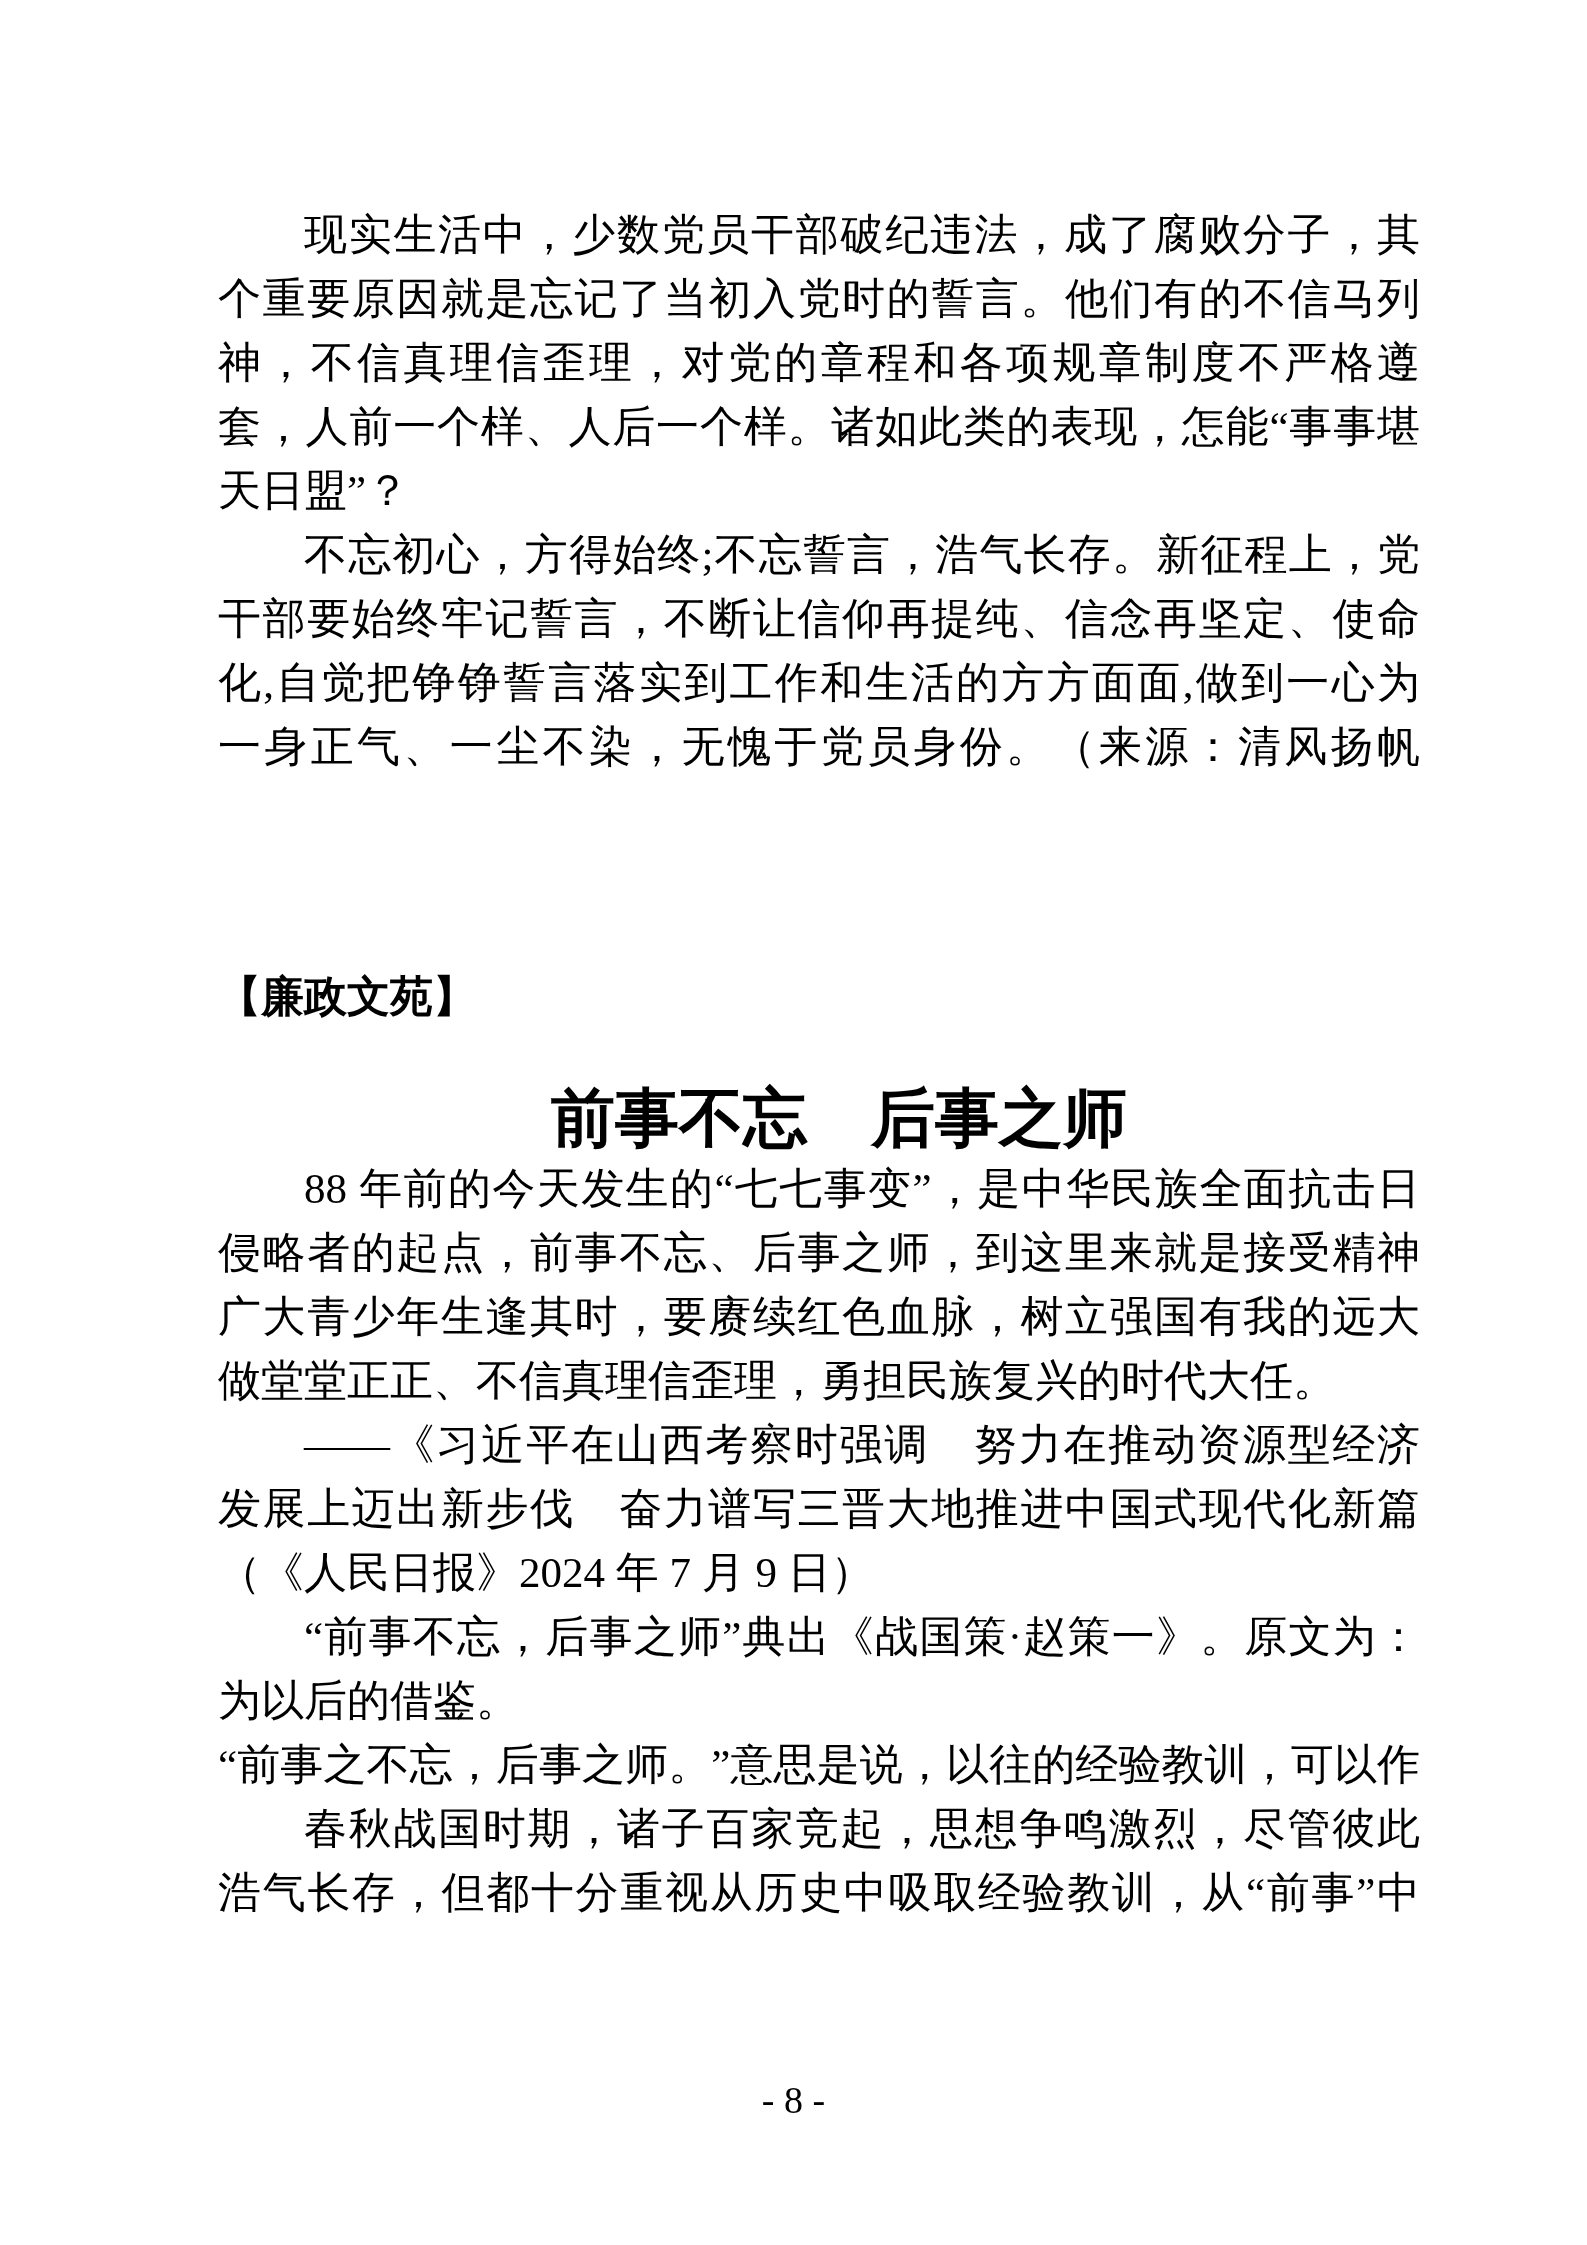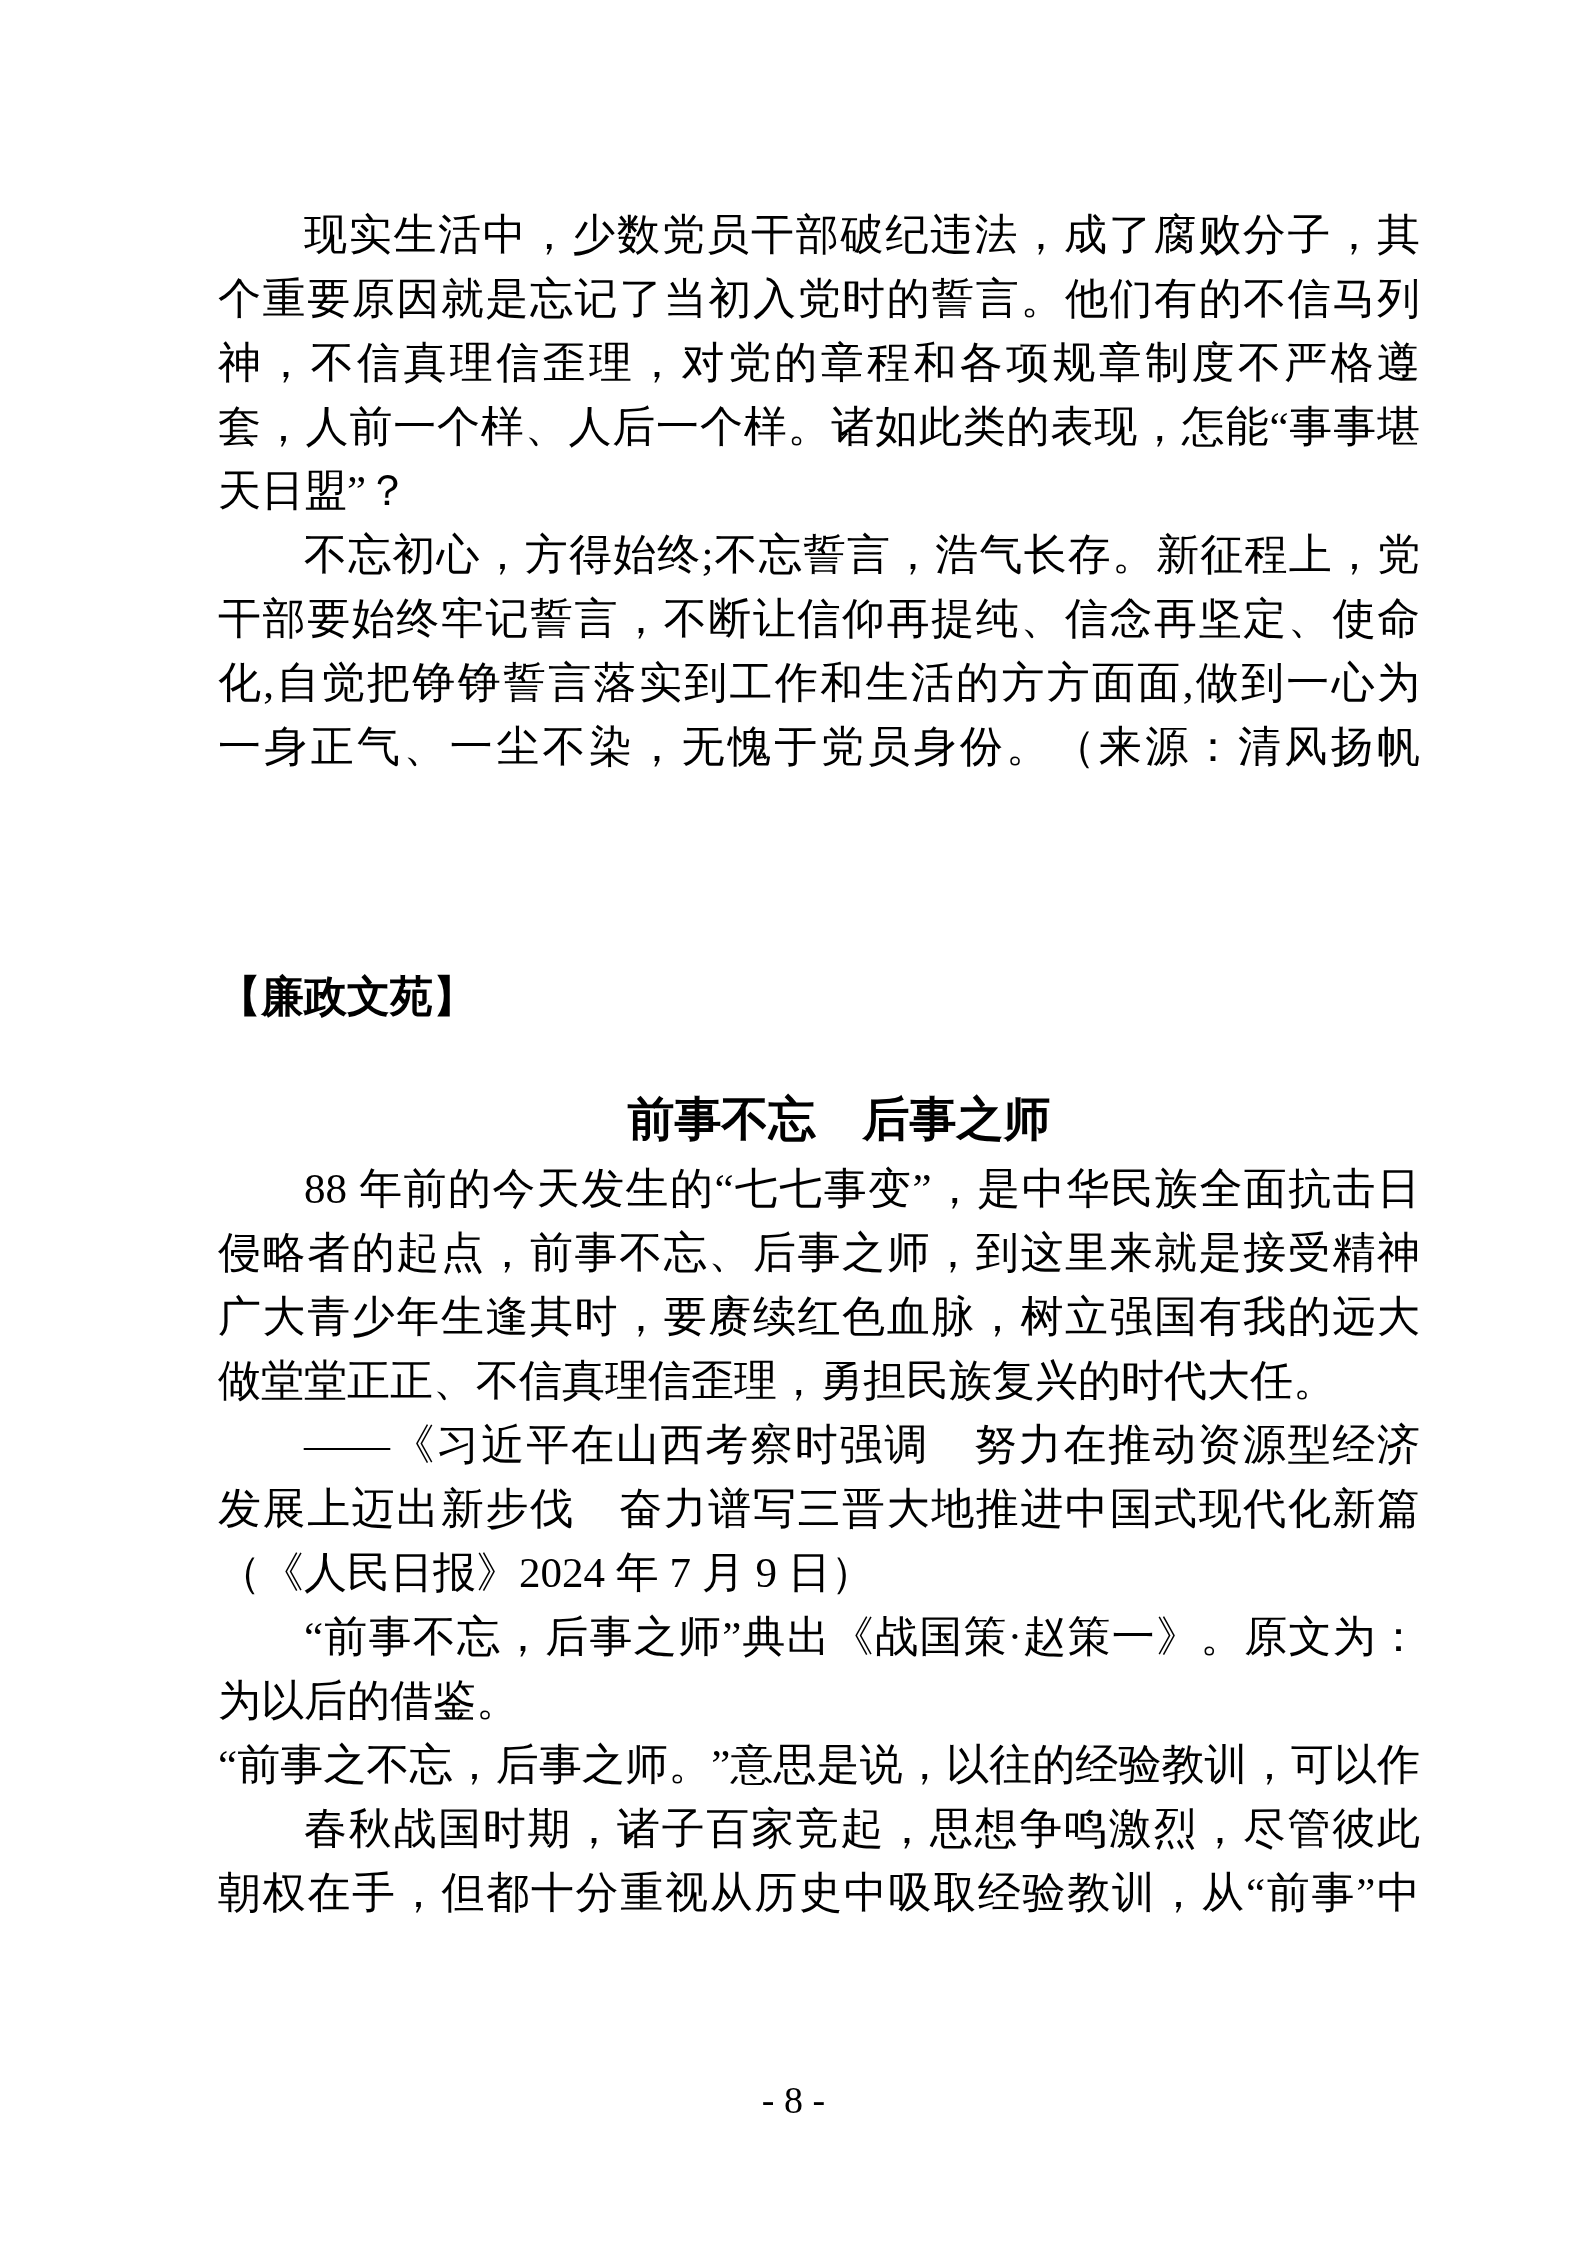--- a/index.html
+++ b/index.html
@@ -38,21 +38,21 @@
     height: 64px;
     line-height: 64px;
     font-size: 43px;
     font-weight: 600;
     text-align: right;
     text-align-last: left;
   }
   .title {
     height: 76px;
     line-height: 76px;
-    font-size: 47px;
+    font-size: 64px;
     font-weight: bold;
     text-align: center;
     padding-left: 40px;
     overflow: hidden;
   }
   .spacer-a { height: 186px; }
   .spacer-b { height: 52px; }
   .pagenum {
     position: absolute;
     left: 0;
@@ -107,19 +107,19 @@
     </div>
 
     <div class="para">
       <div class="line indent">“前事不忘，后事之师”典出《战国策·赵策一》。原文为：</div>
       <div class="line short">为以后的借鉴。</div>
       <div class="line">“前事之不忘，后事之师。”意思是说，以往的经验教训，可以作</div>
     </div>
 
     <div class="para">
       <div class="line indent">春秋战国时期，诸子百家竞起，思想争鸣激烈，尽管彼此立论</div>
-      <div class="line">朝权在手，但都十分重视从历史中吸取经验教训，从“前事”中</div>
+      <div class="line">浩气长存，但都十分重视从历史中吸取经验教训，从“前事”中</div>
     </div>
 
   </div>
 
   <div class="pagenum">- 8 -</div>
 </div>
 
 </body></html>

